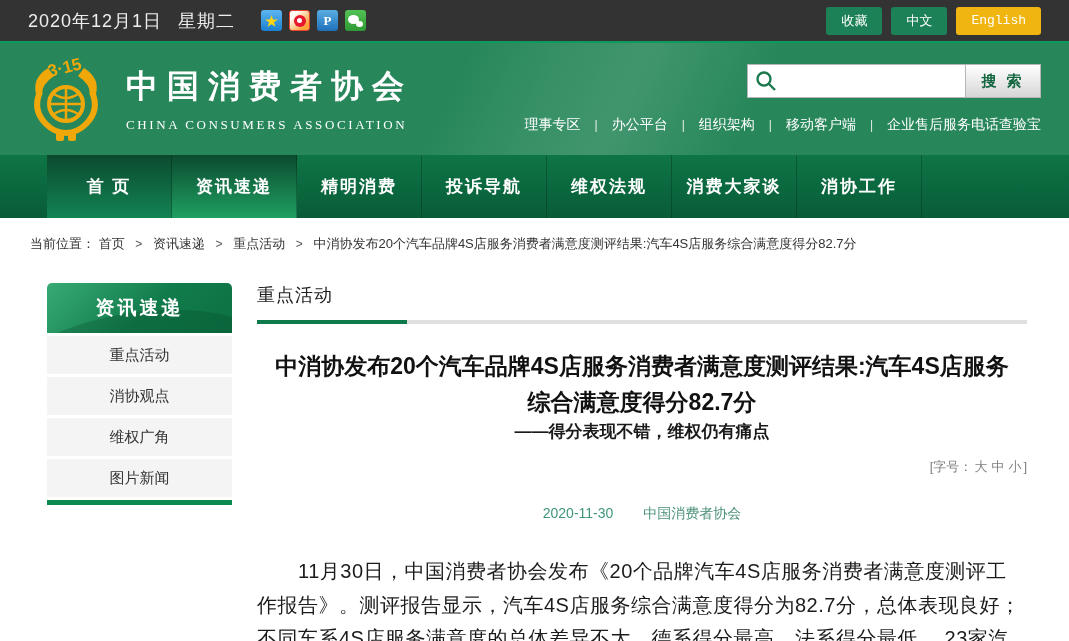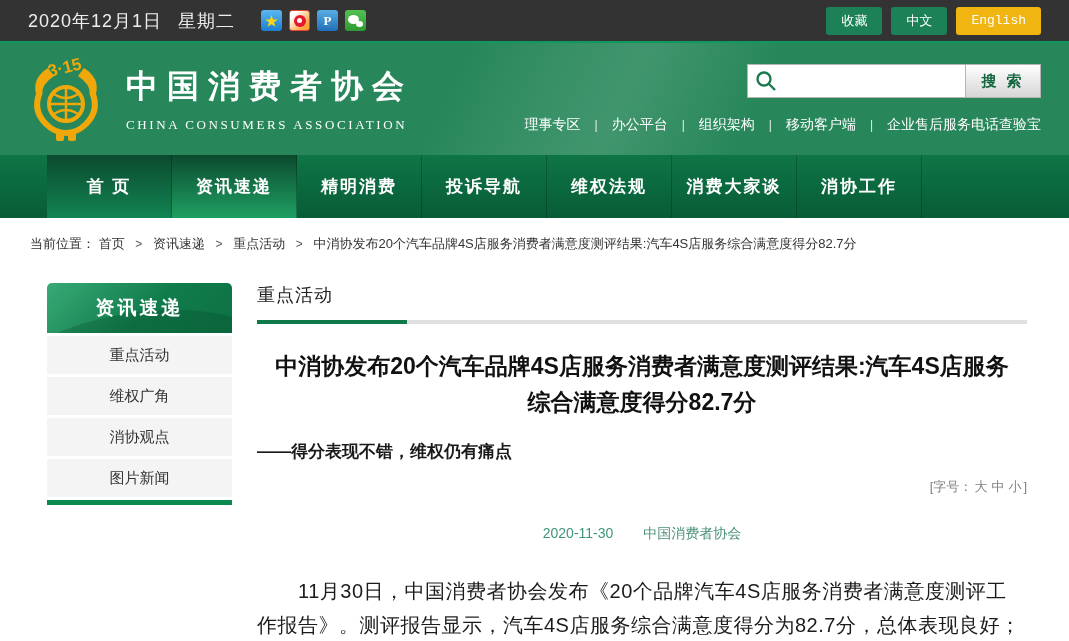--- a/index.html
+++ b/index.html
@@ -79,21 +79,21 @@
                   line-height:38px; font-size:15px; color:#333333; cursor:pointer; }
   .sidebar-bar { height:5px; background:#0a8a4f; margin-top:3px; }
 
   .main { flex:1; margin-left:25px; min-width:0; }
   .section-title { font-size:18px; color:#1f1f1f; letter-spacing:1px; }
   .title-rule { margin-top:13px; height:4px; background:#e0e0e0; position:relative; }
   .title-rule-green { position:absolute; left:0; top:0; height:4px; width:150px; background:#0e7a4a; }
 
   .article-title { margin:25px auto 0; text-align:center; font-size:23px; font-weight:bold;
                    color:#111111; line-height:1.55; max-width:740px; }
-  .article-subtitle { text-align:left; font-size:17px; font-weight:bold; color:#1a1a1a; margin-top:20px; }
+  .article-subtitle { text-align:center; font-size:17px; font-weight:bold; color:#1a1a1a; margin-top:0; }
   .font-size-row { text-align:right; color:#818181; font-size:13px; margin-top:15px; }
   .font-size-row span.sz { cursor:pointer; margin:0 2px; }
   .date-row { text-align:center; font-size:14px; color:#3f957c; margin-top:29px; }
   .date-row .src { margin-left:26px; color:#4b9077; }
   .article-body { margin-top:32px; font-size:20px; color:#1b1b1b; line-height:1.68;
                   letter-spacing:.5px; }
 </style>
 </head>
 <body>
 
@@ -185,22 +185,22 @@
   <span>中消协发布20个汽车品牌4S店服务消费者满意度测评结果:汽车4S店服务综合满意度得分82.7分</span>
 </div>
 
 <div class="content">
 
   <div class="sidebar">
     <div class="sidebar-header">
       <span>资讯速递</span>
     </div>
     <div class="sidebar-item">重点活动</div>
+    <div class="sidebar-item">消协观点</div>
     <div class="sidebar-item">维权广角</div>
-    <div class="sidebar-item">消协观点</div>
     <div class="sidebar-item">图片新闻</div>
     <div class="sidebar-bar"></div>
   </div>
 
   <div class="main">
     <div class="section-title">重点活动</div>
     <div class="title-rule">
       <div class="title-rule-green"></div>
     </div>
 

